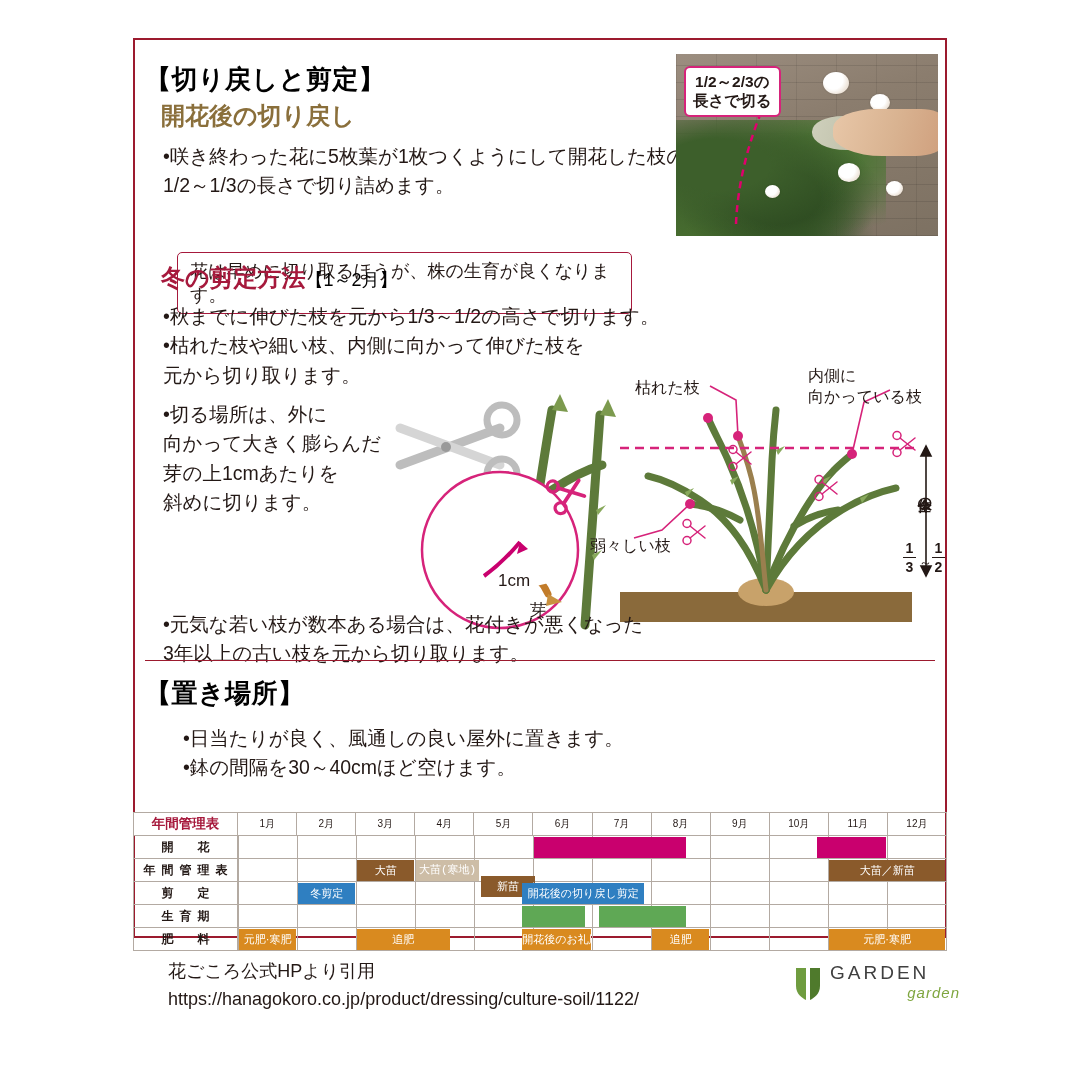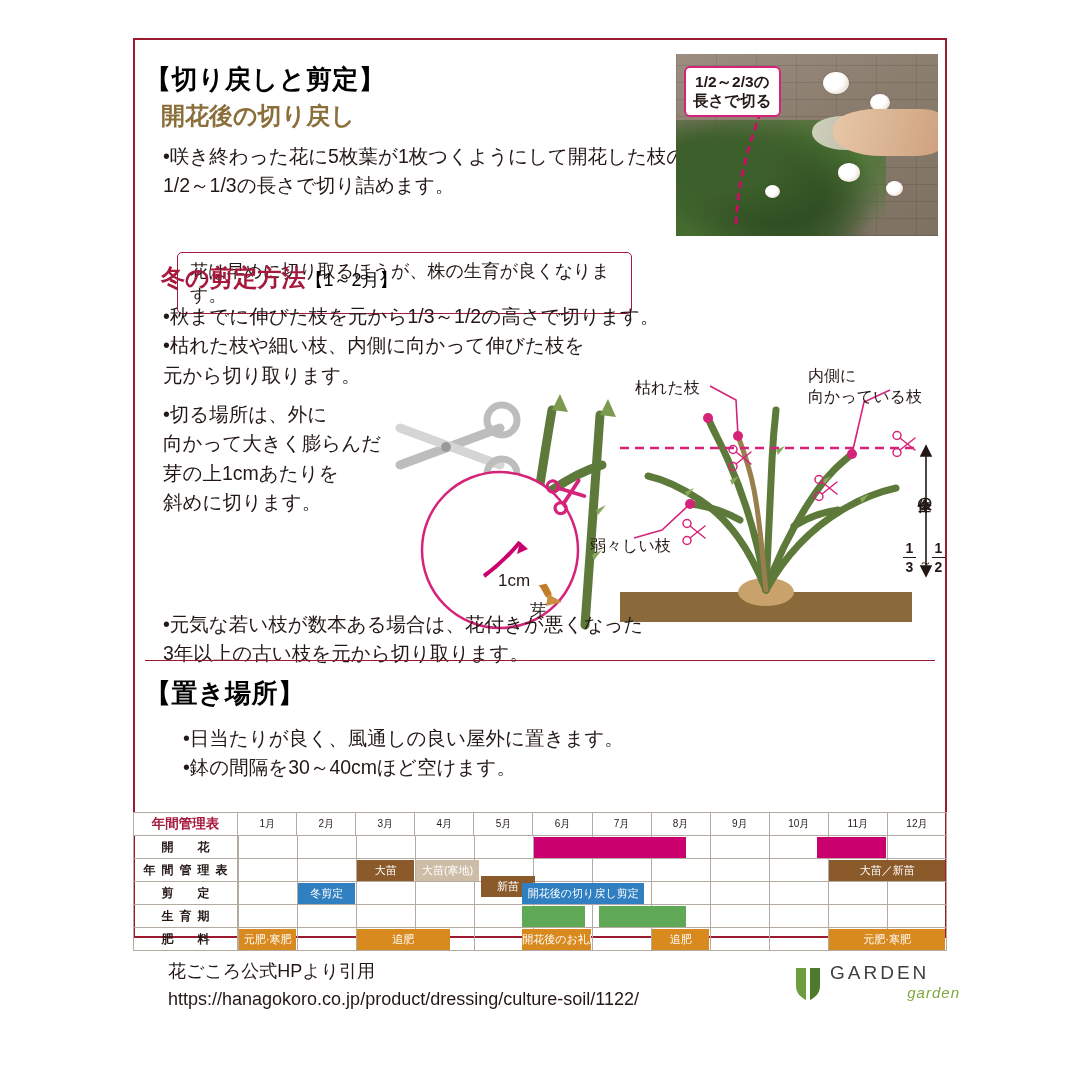--- a/index.html
+++ b/index.html
@@ -422,21 +422,21 @@
               <div style="position: absolute; inset: 0px; background-image: repeating-linear-gradient(90deg, rgb(179, 170, 162) 0px, rgb(179, 170, 162) 1px, transparent 1px, transparent 59px);"></div>
               <span class="bar" style="position: absolute; top: 1px; left: 296px; width: 151.4px; background: rgb(201, 0, 110); text-align: center;"></span>
               <span class="bar" style="position: absolute; top: 1px; left: 579.2px; width: 68.8px; background: rgb(201, 0, 110); text-align: center;"></span>
             </td>
           </tr>
           <tr>
             <td class="rowhead">年間管理表</td>
             <td colspan="12" style="position: relative; padding: 0px; height: 23px;">
               <div style="position: absolute; inset: 0px; background-image: repeating-linear-gradient(90deg, rgb(179, 170, 162) 0px, rgb(179, 170, 162) 1px, transparent 1px, transparent 59px);"></div>
               <span class="bar" style="position: absolute; top: 1px; left: 119px; width: 57px; background: rgb(138, 90, 43); text-align: center;">大苗</span>
-              <span class="bar" style="position: absolute; top: 1px; left: 178px; width: 62.9px; background: rgb(205, 189, 166); text-align: center;">大苗(寒地)</span>
+              <span class="bar" style="position: absolute; top: 1px; left: 178px; width: 62.9px; background: rgb(205, 189, 166); text-align: center; font-family: Liberation Mono, monospace;">大苗(寒地)</span>
               <span class="bar" style="position: absolute; top: 17px; left: 242.9px; width: 54.05px; background: rgb(138, 90, 43); text-align: center;">新苗</span>
               <span class="bar" style="position: absolute; top: 1px; left: 591px; width: 116px; background: rgb(138, 90, 43); text-align: center;">大苗／新苗</span>
             </td>
           </tr>
           <tr>
             <td class="rowhead">剪　定</td>
             <td colspan="12" style="position: relative; padding: 0px; height: 23px;">
               <div style="position: absolute; inset: 0px; background-image: repeating-linear-gradient(90deg, rgb(179, 170, 162) 0px, rgb(179, 170, 162) 1px, transparent 1px, transparent 59px);"></div>
               <span class="bar" style="position: absolute; top: 1px; left: 60px; width: 57px; background: rgb(47, 127, 193); text-align: center;">冬剪定</span>
               <span class="bar" style="position: absolute; top: 1px; left: 284.2px; width: 121.9px; background: rgb(47, 127, 193); text-align: center;">開花後の切り戻し剪定</span>

